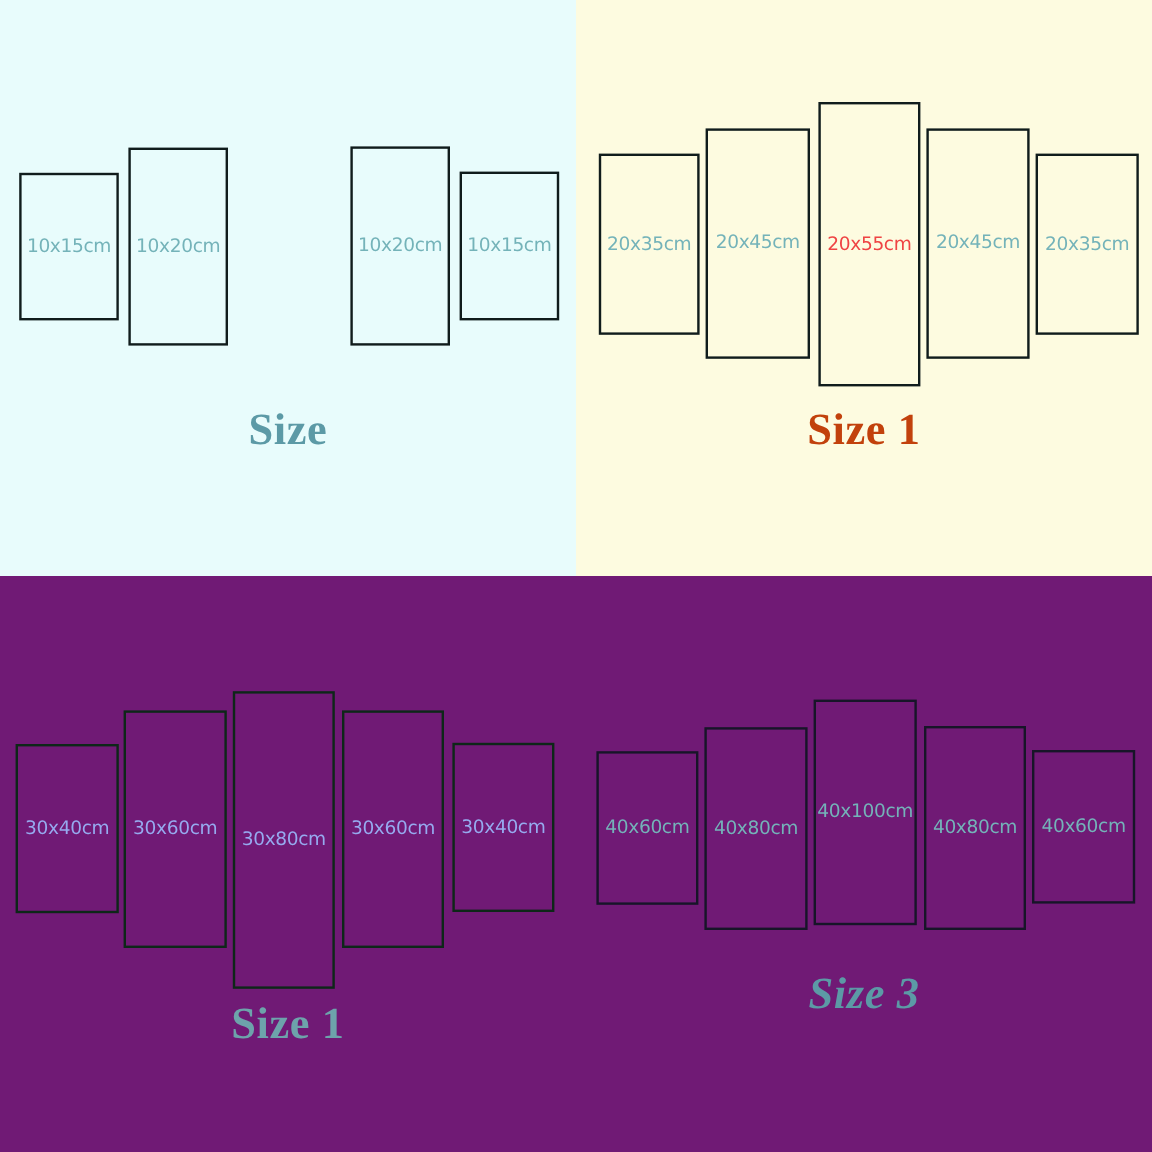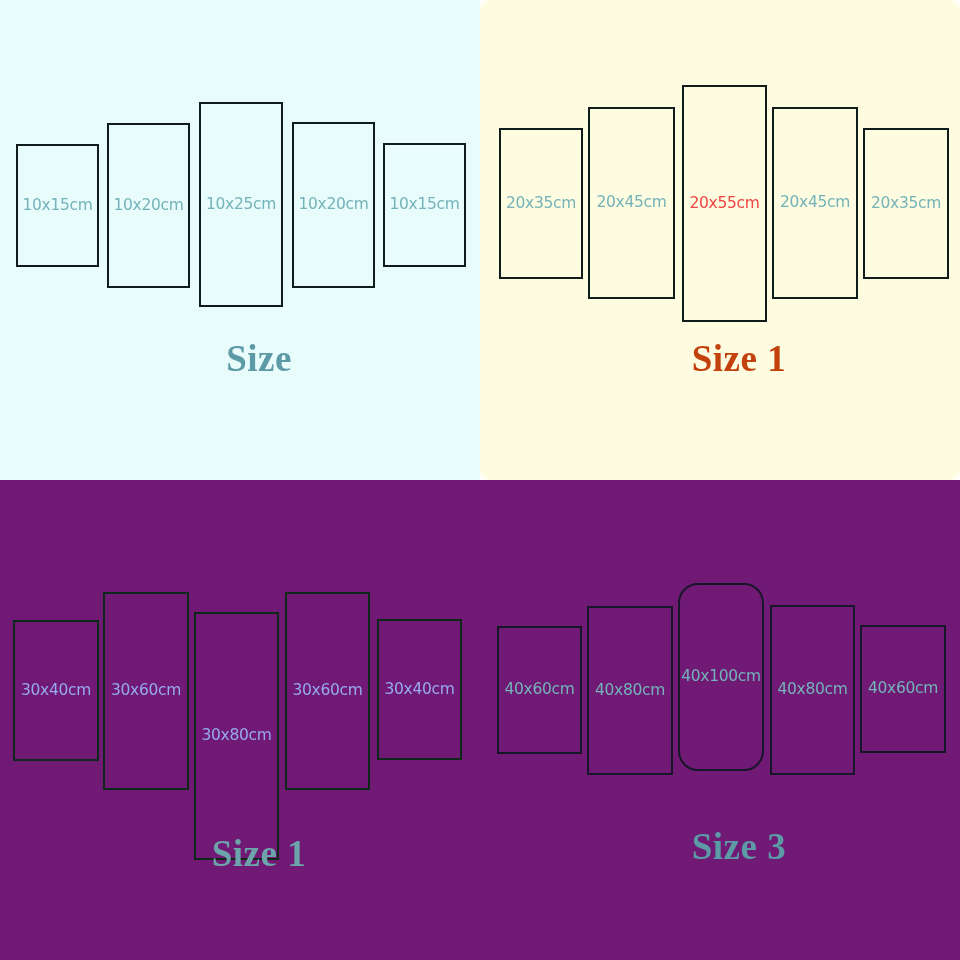--- a/index.html
+++ b/index.html
@@ -16,21 +16,21 @@
     height: 960px;
     overflow: hidden;
   }
   .quadrant {
     position: absolute;
     width: 480px;
     height: 480px;
     overflow: hidden;
   }
   .quadrant[data-q="0"] { left: 0;   top: 0; }
-  .quadrant[data-q="1"] { left: 480px; top: 0; border-radius: 10px; }
+  .quadrant[data-q="1"] { left: 480px; top: 0; }
   .quadrant[data-q="2"] { left: 0;   top: 480px; }
   .quadrant[data-q="3"] { left: 480px; top: 480px; }
 
   .panel {
     position: absolute;
     box-sizing: border-box;
     border: 2px solid #101c1c;
     background: transparent;
     display: flex;
     align-items: center;
@@ -47,36 +47,32 @@
   .q-title {
     position: absolute;
     left: 0;
     width: 100%;
     text-align: center;
     font-family: "Liberation Serif", "DejaVu Serif", serif;
     font-weight: bold;
     font-size: 37px;
     letter-spacing: 0.5px;
     line-height: 1;
-    padding-left: 19px;
   }
 </style>
 </head>
 <body>
 
 <div class="board">
     <div class="quadrant" data-q="0" style="background: rgb(232, 252, 252);">
       <div class="panel" style="left: 16px; top: 144px; width: 83px; height: 123px; border-color: rgb(16, 28, 28);">
         <span class="panel-label" style="color: rgb(116, 179, 185);">10x15cm</span>
       </div>
       <div class="panel" style="left: 107px; top: 123px; width: 83px; height: 165px; border-color: rgb(16, 28, 28);">
         <span class="panel-label" style="color: rgb(116, 179, 185);">10x20cm</span>
-      </div>
-      <div class="panel" style="left: 199px; top: 102px; width: 84px; height: 205px; border-color: rgb(16, 28, 28);">
-        <span class="panel-label" style="color: rgb(116, 179, 185);">10x25cm</span>
       </div>
       <div class="panel" style="left: 292px; top: 122px; width: 83px; height: 166px; border-color: rgb(16, 28, 28);">
         <span class="panel-label" style="color: rgb(116, 179, 185);">10x20cm</span>
       </div>
       <div class="panel" style="left: 383px; top: 143px; width: 83px; height: 124px; border-color: rgb(16, 28, 28);">
         <span class="panel-label" style="color: rgb(116, 179, 185);">10x15cm</span>
       </div>
       <div class="q-title" style="top: 340px; color: rgb(92, 154, 166);">Size</div>
     </div>
     <div class="quadrant" data-q="1" style="background: rgb(253, 251, 224);">
@@ -97,42 +93,42 @@
       </div>
       <div class="q-title" style="top: 340px; color: #c2410c;">Size 1</div>
     </div>
     <div class="quadrant" data-q="2" style="background: #701a75;">
       <div class="panel" style="left: 13px; top: 140px; width: 86px; height: 141px; border-color: rgb(13, 39, 24);">
         <span class="panel-label" style="color: rgb(150, 170, 239);">30x40cm</span>
       </div>
       <div class="panel" style="left: 103px; top: 112px; width: 86px; height: 198px; border-color: rgb(13, 39, 24);">
         <span class="panel-label" style="color: rgb(150, 170, 239);">30x60cm</span>
       </div>
-      <div class="panel" style="left: 194px; top: 96px; width: 85px; height: 248px; border-color: rgb(13, 39, 24); margin-top: 36px;">
+      <div class="panel" style="left: 194px; top: 96px; width: 85px; height: 248px; border-color: rgb(13, 39, 24);">
         <span class="panel-label" style="color: rgb(150, 170, 239);">30x80cm</span>
       </div>
       <div class="panel" style="left: 285px; top: 112px; width: 85px; height: 198px; border-color: rgb(13, 39, 24);">
         <span class="panel-label" style="color: rgb(150, 170, 239);">30x60cm</span>
       </div>
       <div class="panel" style="left: 377px; top: 139px; width: 85px; height: 141px; border-color: rgb(13, 39, 24);">
         <span class="panel-label" style="color: rgb(150, 170, 239);">30x40cm</span>
       </div>
       <div class="q-title" style="top: 355px; color: rgb(109, 163, 171);">Size 1</div>
     </div>
     <div class="quadrant" data-q="3" style="background: #701a75;">
       <div class="panel" style="left: 17px; top: 146px; width: 85px; height: 128px; border-color: rgb(23, 21, 40);">
         <span class="panel-label" style="color: rgb(116, 179, 185);">40x60cm</span>
       </div>
       <div class="panel" style="left: 107px; top: 126px; width: 86px; height: 169px; border-color: rgb(23, 21, 40);">
         <span class="panel-label" style="color: rgb(116, 179, 185);">40x80cm</span>
       </div>
-      <div class="panel" style="left: 198px; top: 103px; width: 86px; height: 188px; border-color: rgb(23, 21, 40); border-radius: 20px;">
+      <div class="panel" style="left: 198px; top: 103px; width: 86px; height: 188px; border-color: rgb(23, 21, 40);">
         <span class="panel-label" style="color: rgb(116, 179, 185);">40x100cm</span>
       </div>
       <div class="panel" style="left: 290px; top: 125px; width: 85px; height: 170px; border-color: rgb(23, 21, 40);">
         <span class="panel-label" style="color: rgb(116, 179, 185);">40x80cm</span>
       </div>
       <div class="panel" style="left: 380px; top: 145px; width: 86px; height: 128px; border-color: rgb(23, 21, 40);">
         <span class="panel-label" style="color: rgb(116, 179, 185);">40x60cm</span>
       </div>
-      <div class="q-title" style="top: 348px; color: rgb(92, 154, 166);">Size 3</div>
+      <div class="q-title" style="top: 330px; color: rgb(92, 154, 166); font-style: italic;">Size 3</div>
     </div>
   </div>
 
 </body></html>

